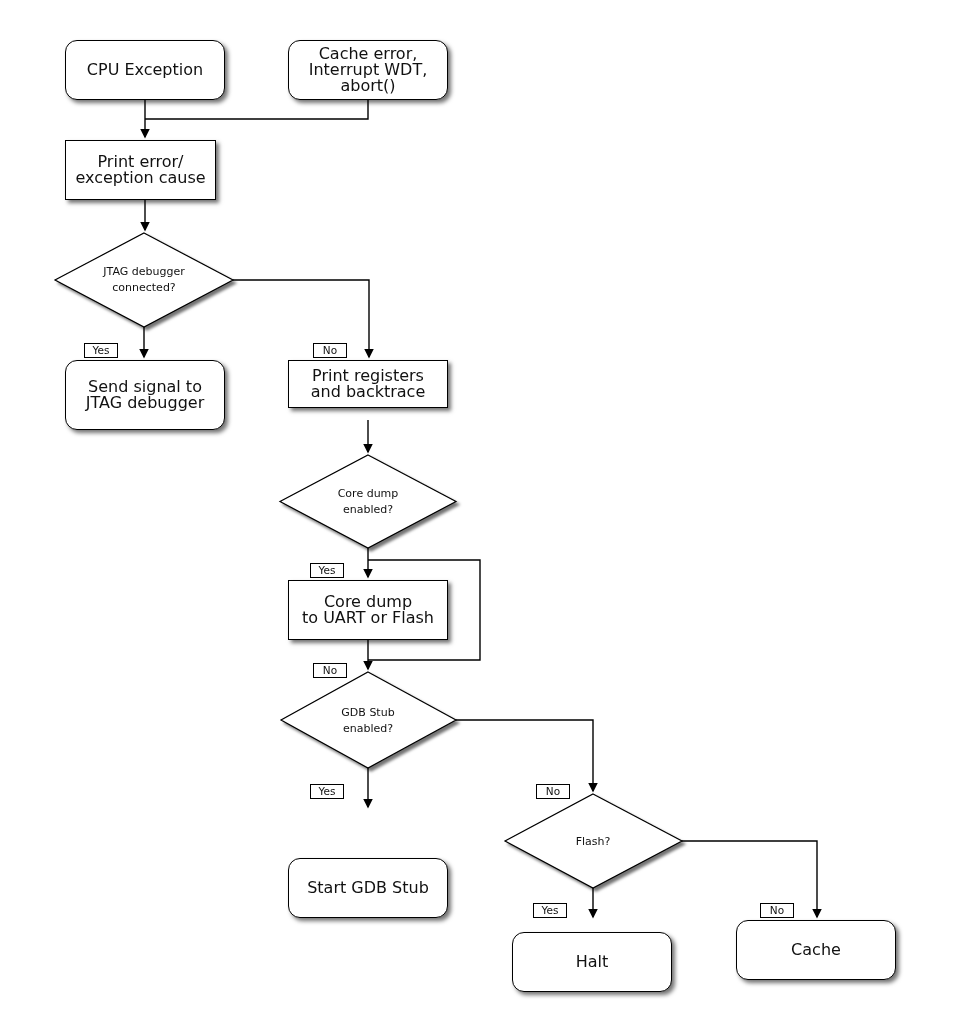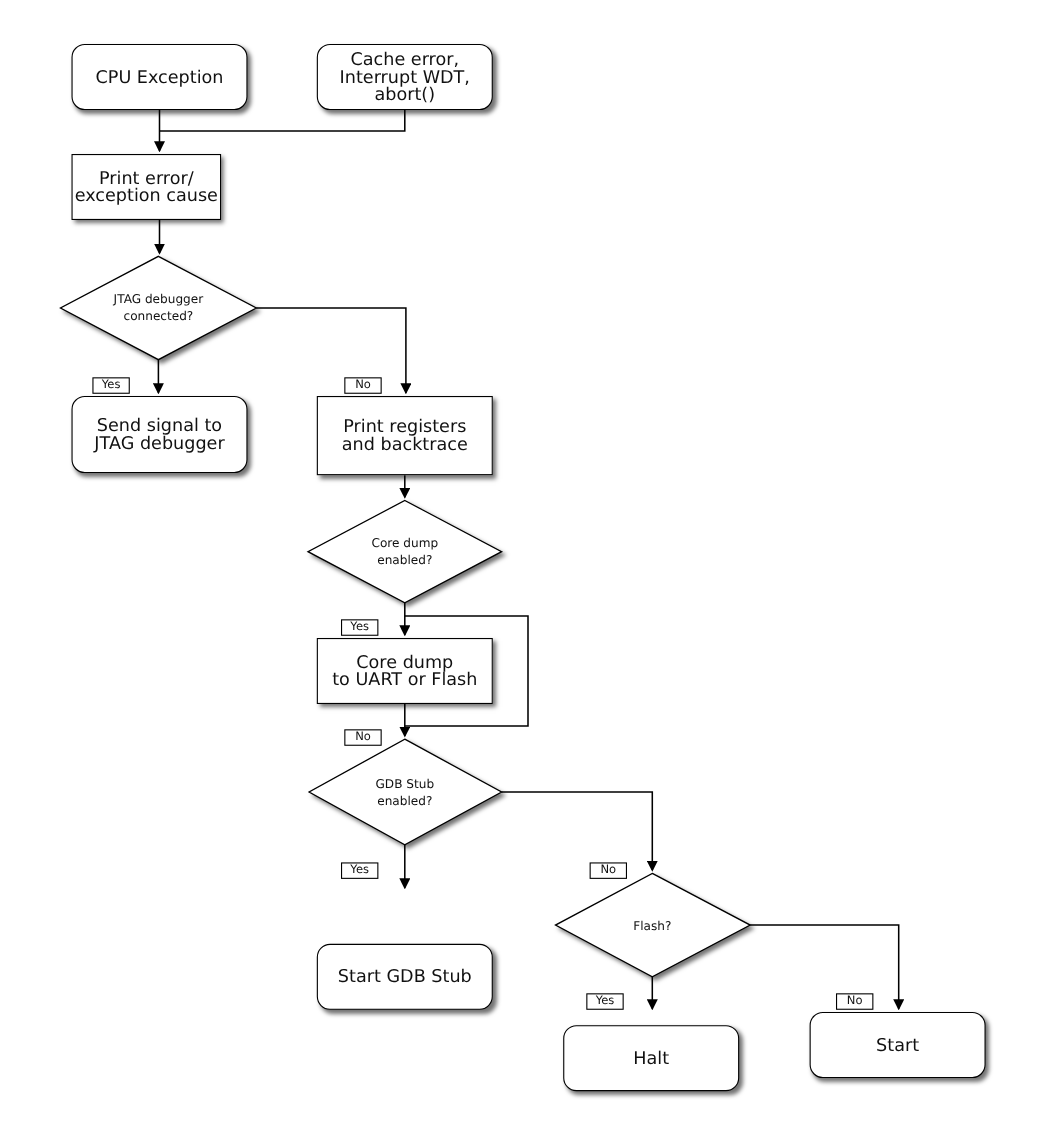--- a/index.html
+++ b/index.html
@@ -99,37 +99,37 @@
       <polygon points="593,794 682,841 593,888 505,841"></polygon>
     </g>
   </svg>
 
   <div class="node rounded" style="left:65px;  top:40px;  width:160px; height:60px;text-align:center;">CPU Exception</div>
 
   <div class="node rounded" style="left:288px; top:40px;  width:160px; height:60px;">Cache error,
 Interrupt WDT,
 abort()</div>
 
-  <div class="node" style="left:65px;  top:140px; width:136px; height:60px;">Print error/
+  <div class="node" style="left:65px;  top:140px; width:151px; height:60px;">Print error/
 exception cause</div>
 
   <div class="node rounded" style="left:65px;  top:360px; width:160px; height:70px;">Send signal to
 JTAG debugger</div>
 
-  <div class="node" style="left:288px; top:360px; width:160px; height:72px;">Print registers
+  <div class="node" style="left:288px; top:360px; width:160px; height:48px;">Print registers
 and backtrace</div>
 
   <div class="node" style="left:288px; top:580px; width:160px; height:60px;">Core dump
 to UART or Flash</div>
 
   <div class="node rounded" style="left:288px; top:858px; width:160px; height:60px;">Start GDB Stub</div>
 
   <div class="node rounded" style="left:512px; top:920px; width:160px; height:60px;margin-top:12px;">Halt</div>
 
-  <div class="node rounded" style="left:736px; top:920px; width:160px; height:60px;">Start</div>
+  <div class="node rounded" style="left:736px; top:920px; width:160px; height:60px;">Cache</div>
 
   <div class="dlabel" style="left:64px;  top:264px;">JTAG debugger
 connected?</div>
 
   <div class="dlabel" style="left:288px; top:486px;">Core dump
 enabled?</div>
 
   <div class="dlabel" style="left:288px; top:705px;">GDB Stub
 enabled?</div>
 

